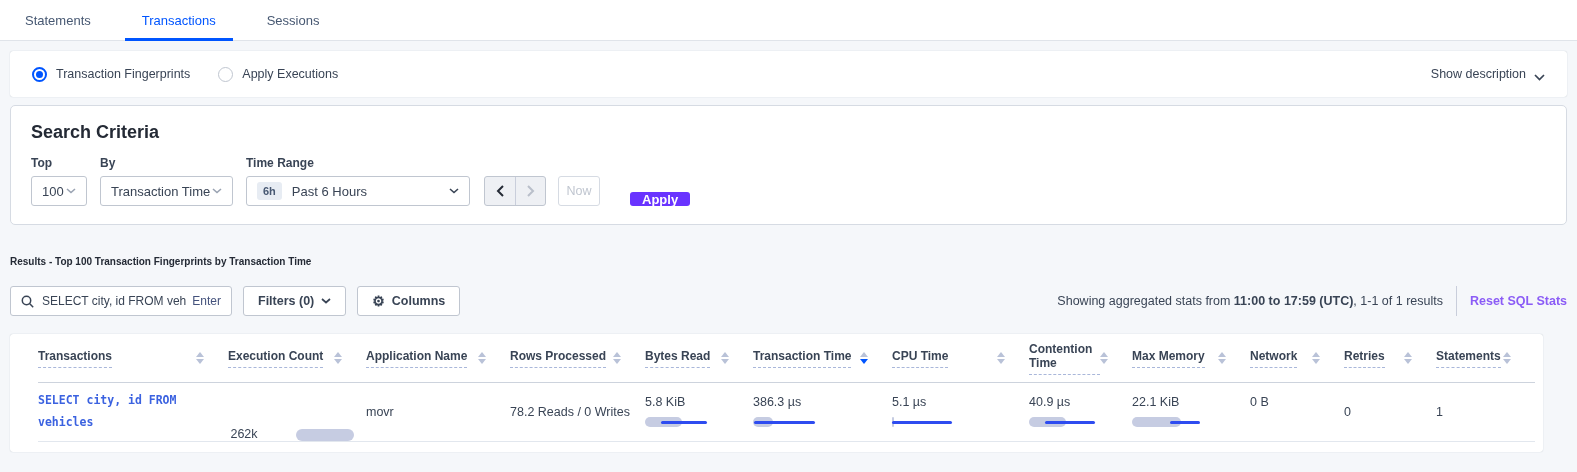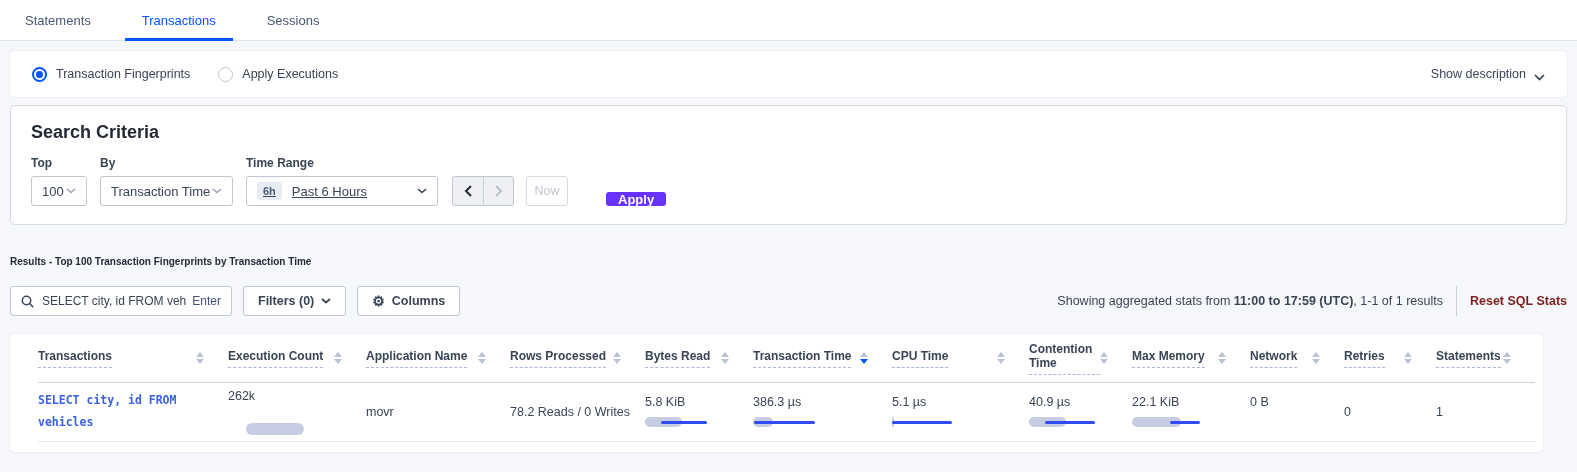--- a/index.html
+++ b/index.html
@@ -48,34 +48,34 @@
   .controls { display:flex; align-items:flex-end; margin-top:13px; }
   .ctrl-group { margin-right:13px; }
   .ctrl-label { font-size:12px; font-weight:bold; color:#394455; margin-bottom:6px; }
   .select {
     height:30px; border:1px solid #c0c6d0; border-radius:3px; background:#fff;
     display:flex; align-items:center; padding:0 10px; font-size:13px; color:#394455; cursor:pointer;
   }
   .select .chev { margin-left:auto; }
   .sel-top { width:56px; }
   .sel-by { width:133px; }
-  .sel-range { width:192px;text-decoration:underline; }
+  .sel-range { width:224px; }
   .range-badge {
     background:#e7ecf3; color:#475872; font-size:11px; font-weight:bold;
     padding:3px 6px; border-radius:3px; margin-right:10px;
   }
   .pager {
     display:flex; height:30px; border:1px solid #c0c6d0; border-radius:3px;
     overflow:hidden; margin-left:1px; margin-right:12px; background:#eef0f4;
   }
   .pager-btn { width:30px; display:flex; align-items:center; justify-content:center; cursor:pointer; }
   .pager-btn + .pager-btn { border-left:1px solid #c9cedb; }
   .btn-now {
     height:30px; width:42px; background:#fff; border:1px solid #d6dbe3; border-radius:3px;
-    color:#c0c6d0; font-size:12.5px; display:flex; align-items:center; justify-content:center; margin-right:38px;
+    color:#c0c6d0; font-size:12.5px; display:flex; align-items:center; justify-content:center; margin-right:30px;
   }
   .btn-apply {
     height:14px; padding:0 12px; background:#6933ff; border:none; border-radius:3px;
     color:#fff; font-size:13px; font-weight:bold; cursor:pointer;
   }
   
   .results-heading { margin-top:31px; font-size:10px; font-weight:bold; color:#242a35; }
   .controls-row { margin-top:19px; display:flex; align-items:center; }
   .search-box {
     width:222px; height:30px; background:#fff; border:1px solid #c0c6d0; border-radius:3px;
@@ -85,21 +85,21 @@
   .enter-hint { font-size:12px; color:#44527c; margin-left:6px; }
   .btn-outline {
     height:30px; background:#fff; border:1px solid #c0c6d0; border-radius:3px;
     display:flex; align-items:center; justify-content:center; gap:7px;
     font-size:12.5px; font-weight:bold; color:#394455; padding:0 14px; margin-right:11px; cursor:pointer;
   }
   .gear { font-size:14px; line-height:1; color:#394455; }
   .stats { margin-left:auto; font-size:12.5px; color:#394455; white-space:nowrap; }
   .stats b { font-weight:bold; }
   .vdivider { width:1px; height:30px; background:#c9cedb; margin:0 13px; }
-  .reset-link { font-size:12.5px; font-weight:bold; color:#7f1d1d; cursor:pointer; white-space:nowrap; }
+  .reset-link { font-size:12.5px; font-weight:bold; color:#8b5cf6; cursor:pointer; white-space:nowrap; }
   
   .table-card {
     margin-top:18px; margin-right:24px; background:#fff; border-radius:3px;
     box-shadow:0 0 1px rgba(67,90,111,.4); padding:0 8px 10px 28px;
   }
   .tgrid { display:grid; grid-template-columns:190px 138px 144px 135px 108px 139px 137px 103px 118px 94px 92px auto; }
   .thead { border-bottom:1px solid #cdd3dd; }
   .th {
     height:48px; display:flex; align-items:center; justify-content:space-between;
     padding-right:24px; cursor:pointer;
@@ -112,21 +112,21 @@
   .tri-up { width:0; height:0; border-left:4px solid transparent; border-right:4px solid transparent; border-bottom:5px solid #b9c2d8; margin-bottom:2px; }
   .tri-down { width:0; height:0; border-left:4px solid transparent; border-right:4px solid transparent; border-top:5px solid #b9c2d8; }
   .sort-desc .tri-down { border-top-color:#0055ff; }
   .trow { border-bottom:1px solid #e2e7ee; }
   .td { min-height:58px; display:flex; flex-direction:column; justify-content:center; font-size:12.5px; color:#394455; padding-right:10px; }
   .td.top { justify-content:flex-start; padding-top:12px; }
   .sql-link {
     font-family:"DejaVu Sans Mono", monospace; font-size:11.5px; font-weight:bold;
     color:#3b62e0; line-height:1.9; width:172px; cursor:pointer;
   }
-  .count-cell { flex-direction:column; align-items:flex-start;gap:20px; }
+  .count-cell { flex-direction:row; align-items:flex-end;gap:20px; }
   .count-bar { width:58px; height:12px; border-radius:6px; background:#c6cce2; margin-left:18px; }
   .bar-chart { position:relative; width:72px; height:12px; margin-top:7px; }
   .bar-gray { position:absolute; left:0; top:1px; height:10px; border-radius:5px; background:#c6cce2; }
   .bar-line { position:absolute; top:50%; margin-top:-1.5px; height:3px; border-radius:2px; background:#2e4cf0; }
 </style>
 </head>
 <body>
 
 <div class="tabbar">
   <div class="tab">Statements</div>

